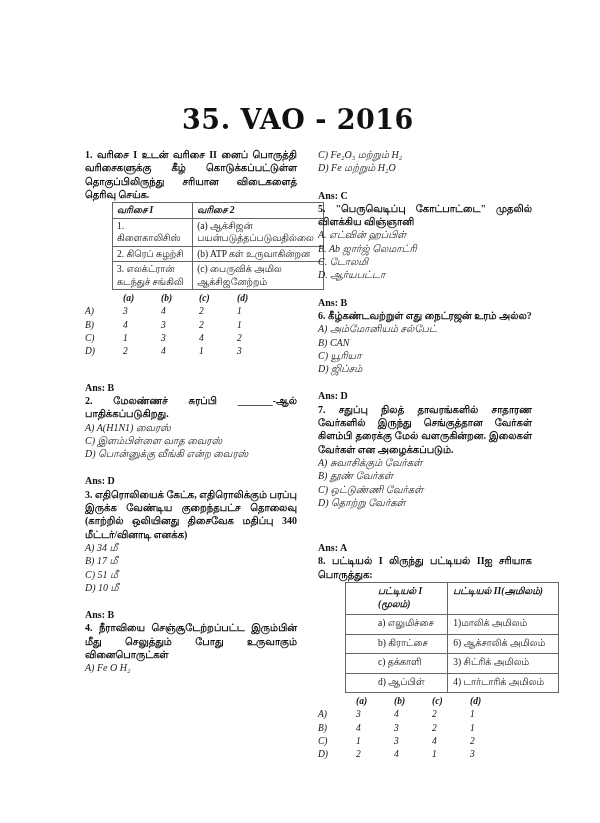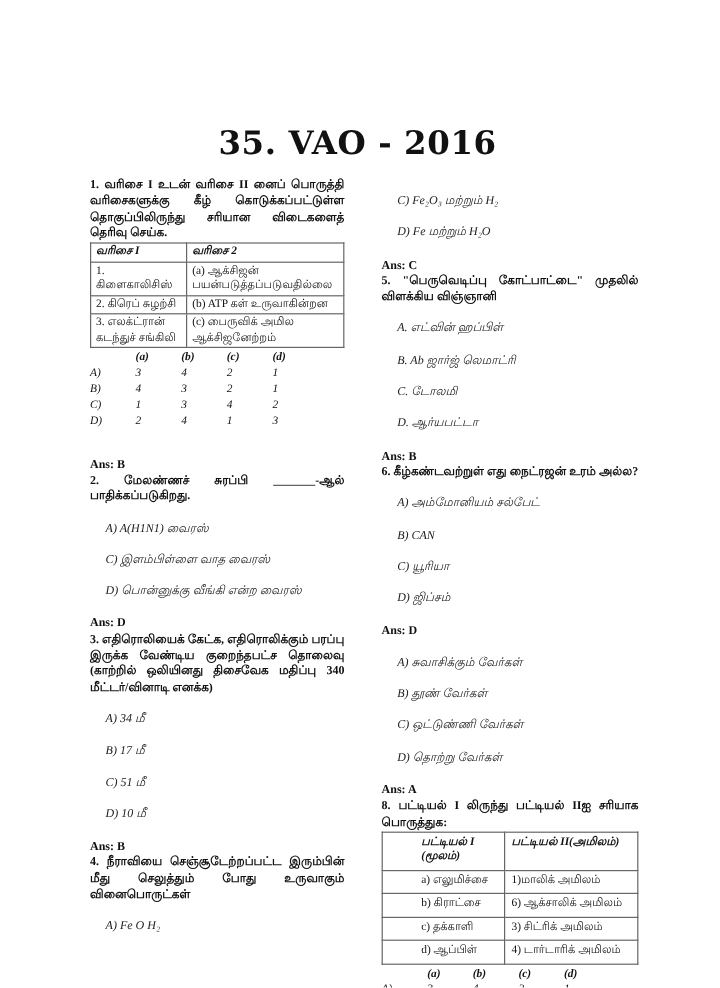--- a/index.html
+++ b/index.html
@@ -2,26 +2,26 @@
 <html><head>
 <meta charset="utf-8">
 <style>
   html, body { margin:0; padding:0; background:#ffffff; }
   body { width:600px; height:823px; position:relative; overflow:hidden;
          font-family:"Liberation Serif","DejaVu Serif",serif; color:#111; }
   .title { position:absolute; left:0; top:104px; width:596px; text-align:center;
            font-family:"DejaVu Serif","Liberation Serif",serif; font-weight:bold;
            font-size:27px; letter-spacing:0.5px; color:#111; }
   .col { position:absolute; top:148px; font-size:10px; line-height:13.3px; }
-  .col.left { left:75px; width:212px; }
+  .col.left { left:85px; width:212px; }
   .col.right { left:318px; width:214px; }
   .q { font-weight:bold; text-align:justify; text-align-last:left; }
-  .opt { font-style:italic; color:#222; margin:13px; }
+  .opt { font-style:italic; color:#222; margin:0; }
   .ans { font-weight:bold; margin-top:12px; }
-  table.mt { border-collapse:collapse; width:100%; margin-top:1px; font-size:9.5px; }
+  table.mt { border-collapse:collapse; width:100%; margin-top:1px; font-size:9.5px;margin-left:27px; }
   table.mt td { border:1px solid #666; vertical-align:top; padding:1px 4px; line-height:12.5px; }
   table.mt td.h { font-weight:bold; font-style:italic; }
   table.mt td.c1 { width:38%; }
   table.mt2 td { padding:2px 5px 4px 5px; }
   table.mt2 td.c1 { width:48%;padding-left:32px; }
   table.codes { border-collapse:collapse; font-style:italic; font-size:9.5px; margin-top:2px; }
   table.codes td { padding:0; height:13.3px; width:38px; text-align:left; }
   table.codes td.lbl { width:38px; }
   table.codes tr.hdr td { font-weight:bold; }
 </style>
@@ -157,25 +157,29 @@
       <span>கீழ்கண்டவற்றுள் எது நைட்ரஜன் உரம் அல்ல?</span>
     </div>
     <div class="opt">A) அம்மோனியம் சல்பேட்</div>
     <div class="opt">B) CAN</div>
     <div class="opt">C) யூரியா</div>
     <div class="opt">D) ஜிப்சம்</div>
     <div class="ans" style="margin-top:14px">Ans: D</div>
   </div>
 
   <div>
+    <div class="q">
+      <span>7.</span>
+      <span>சதுப்பு நிலத் தாவரங்களில் சாதாரண வேர்களில் இருந்து செங்குத்தான வேர்கள் கிளம்பி தரைக்கு மேல் வளருகின்றன. இலைகள் வேர்கள் என அழைக்கப்படும்.</span>
+    </div>
     <div class="opt">A) சுவாசிக்கும் வேர்கள்</div>
     <div class="opt">B) தூண் வேர்கள்</div>
     <div class="opt">C) ஒட்டுண்ணி வேர்கள்</div>
     <div class="opt">D) தொற்று வேர்கள்</div>
-    <div class="ans" style="margin-top:14px">Ans: A</div>
+    <div class="ans" style="margin-top:32px">Ans: A</div>
   </div>
 
   <div>
     <div class="q">
       <span>8.</span>
       <span>பட்டியல் I லிருந்து பட்டியல் IIஐ சரியாக பொருத்துக:</span>
     </div>
     <table class="mt mt2">
       <tbody>
           <tr>

